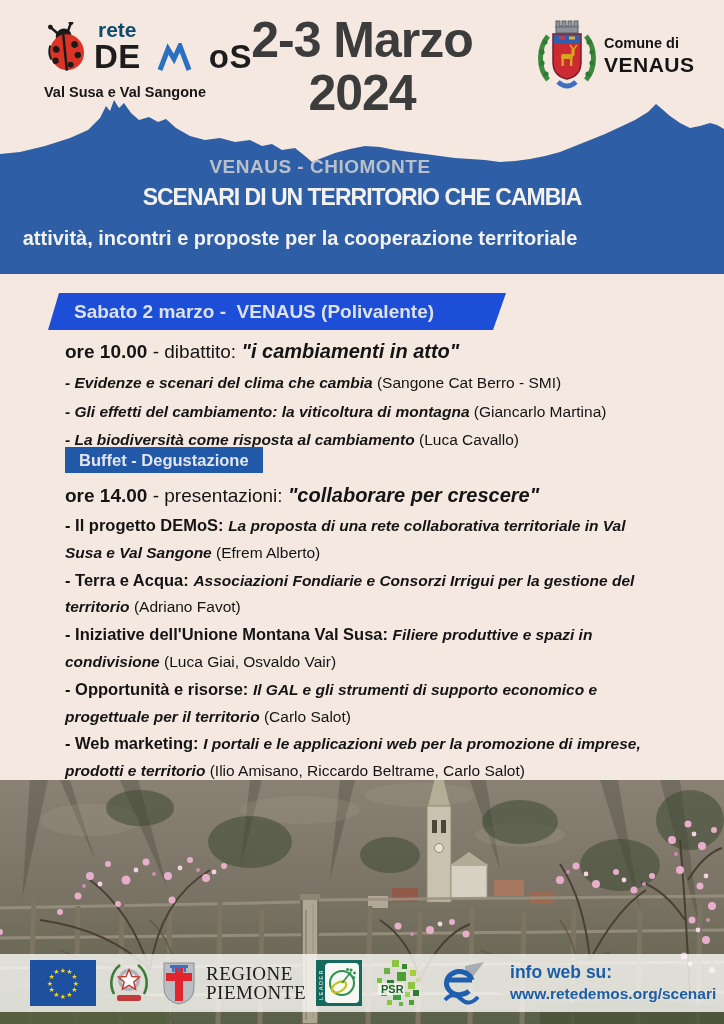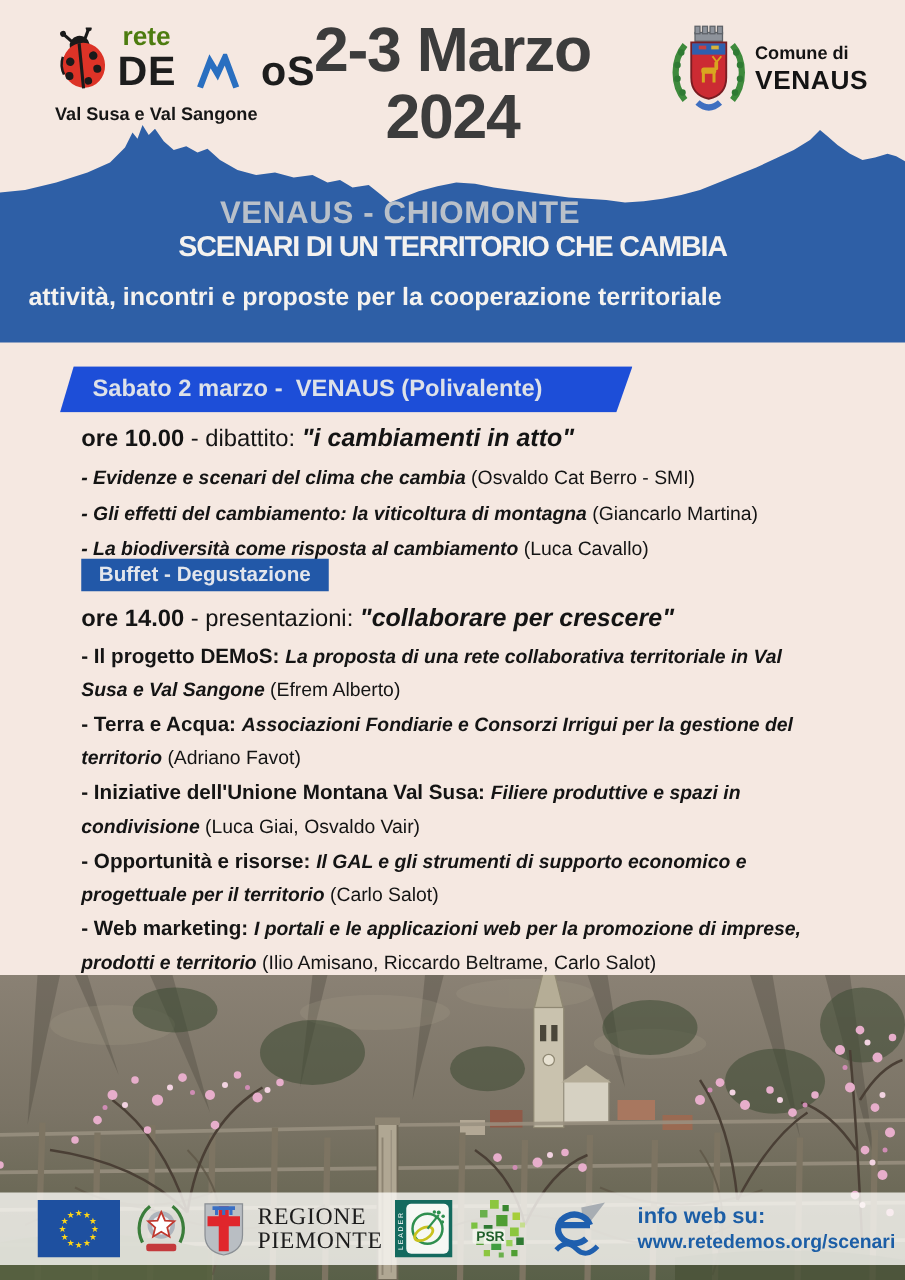--- a/index.html
+++ b/index.html
@@ -2,36 +2,36 @@
 <html><head>
 <meta charset="utf-8">
 <style>
   html,body{margin:0;padding:0;background:#ffffff;}
   .poster{
     position:relative;width:724px;height:1024px;overflow:hidden;
     background:#f5e8e1;font-family:"Liberation Sans",sans-serif;color:#141414;
   }
   
   .ladybug{position:absolute;left:44px;top:22px;}
-  .rete{position:absolute;left:98px;top:18px;font-size:21px;font-weight:800;color:#4d7c0f;}
+  .rete{position:absolute;left:98px;top:18px;font-size:21px;font-weight:800;color:#0c4a6e;}
   .demos-word{position:absolute;left:94px;top:40px;display:flex;align-items:flex-end;
     font-size:33px;font-weight:800;letter-spacing:.5px;color:#1d1d1d;line-height:1;gap:15px;}
   .demos-word svg{margin:0 1px 2px 1px;}
   .logo-tagline{position:absolute;left:44px;top:84px;font-size:14.5px;font-weight:800;color:#161616;}
   .date-block{position:absolute;left:217px;top:14px;width:290px;text-align:center;
     font-size:50px;font-weight:800;color:#3c3c3c;line-height:53px;letter-spacing:-1px;}
   .crest{position:absolute;left:536px;top:18px;}
   .comune-text{position:absolute;left:604px;top:34px;line-height:1.25;}
   .comune-text .l1{font-size:14.5px;font-weight:800;}
   .comune-text .l2{font-size:21px;font-weight:800;letter-spacing:.5px;}
   
   .skyline{position:absolute;left:0;top:96px;width:724px;height:100px;}
   .blue-band{position:absolute;left:0;top:192px;width:724px;height:82px;background:#2e5fa6;}
   .hero-location{position:absolute;left:0;top:156px;width:640px;text-align:center;z-index:2;
-    font-size:25px;font-weight:800;color:#b9c0c9;letter-spacing:.5px;}
+    font-size:19px;font-weight:800;color:#b9c0c9;letter-spacing:.5px;}
   .hero-title{position:absolute;left:0;top:184px;width:724px;text-align:center;z-index:2;
     font-size:23px;font-weight:800;color:#f4f2ef;letter-spacing:-1px;}
   .hero-subtitle{position:absolute;left:0;top:227px;width:600px;text-align:center;z-index:2;
     font-size:20px;font-weight:700;color:#f4f2ef;}
   
   .day-banner{position:absolute;left:48px;top:293px;width:458px;height:37px;background:#1d4ed8;
     clip-path:polygon(11px 0%,100% 0%,calc(100% - 13px) 100%,0% 100%);
     line-height:37px;padding-left:26px;box-sizing:border-box;white-space:pre;
     font-size:19px;font-weight:700;color:#dde1e8;}
   .time-line{position:absolute;left:65px;font-size:19px;}
@@ -144,21 +144,21 @@
   <div class="hero-title">SCENARI DI UN TERRITORIO CHE CAMBIA</div>
   <div class="hero-subtitle">attività, incontri e proposte per la cooperazione territoriale</div>
 
   <div class="day-banner">Sabato 2 marzo -  VENAUS (Polivalente)</div>
 
   <div class="time-line" id="s1-time">
     <span class="t">ore 10.00</span><span> - dibattito: </span><span class="q">"i cambiamenti in atto"</span>
   </div>
 
   <div class="s1-items">
-    <div><span class="ti">- Evidenze e scenari del clima che cambia</span><span> (Osvaldo Cat Berro - SMI)</span></div>
+    <div><span class="ti">- Evidenze e scenari del clima che cambia</span><span> (Sangone Cat Berro - SMI)</span></div>
     <div><span class="ti">- Gli effetti del cambiamento: la viticoltura di montagna</span><span> (Giancarlo Martina)</span></div>
     <div><span class="ti">- La biodiversità come risposta al cambiamento</span><span> (Luca Cavallo)</span></div>
   </div>
 
   <div class="buffet">Buffet - Degustazione</div>
 
   <div class="time-line" id="s2-time">
     <span class="t">ore 14.00</span><span> - presentazioni: </span><span class="q">"collaborare per crescere"</span>
   </div>
 

